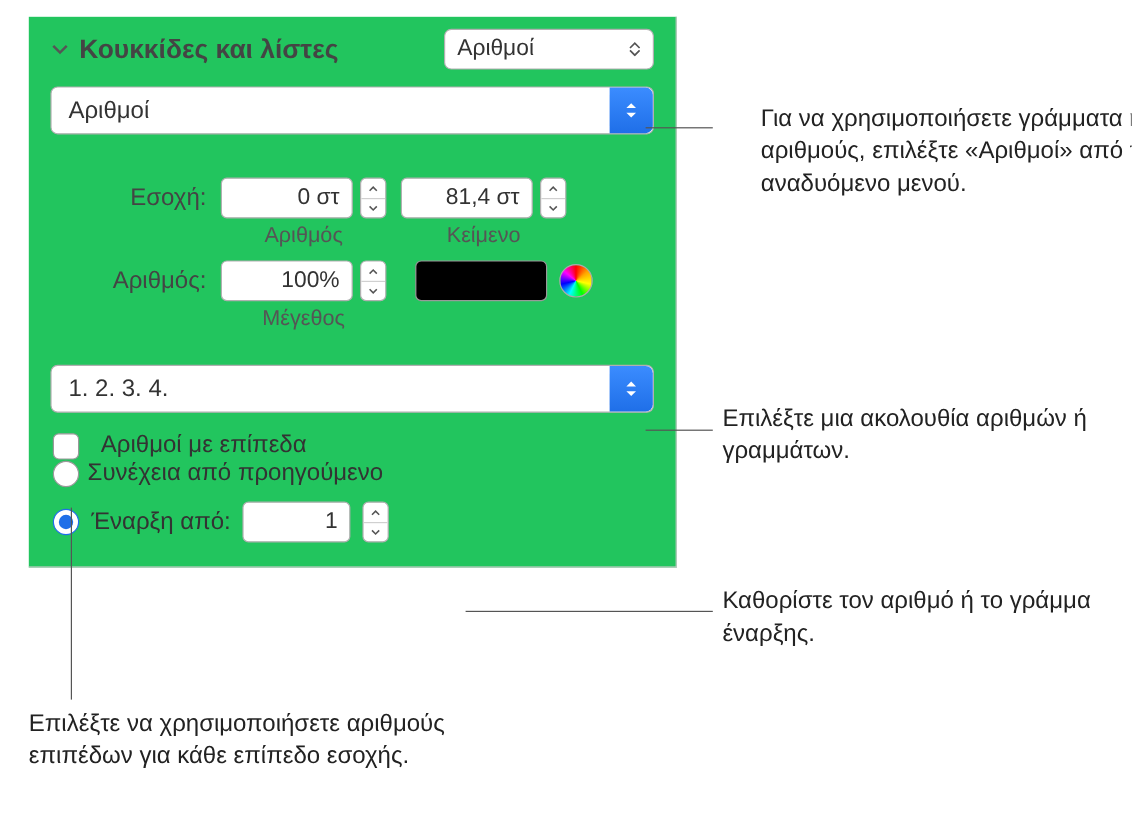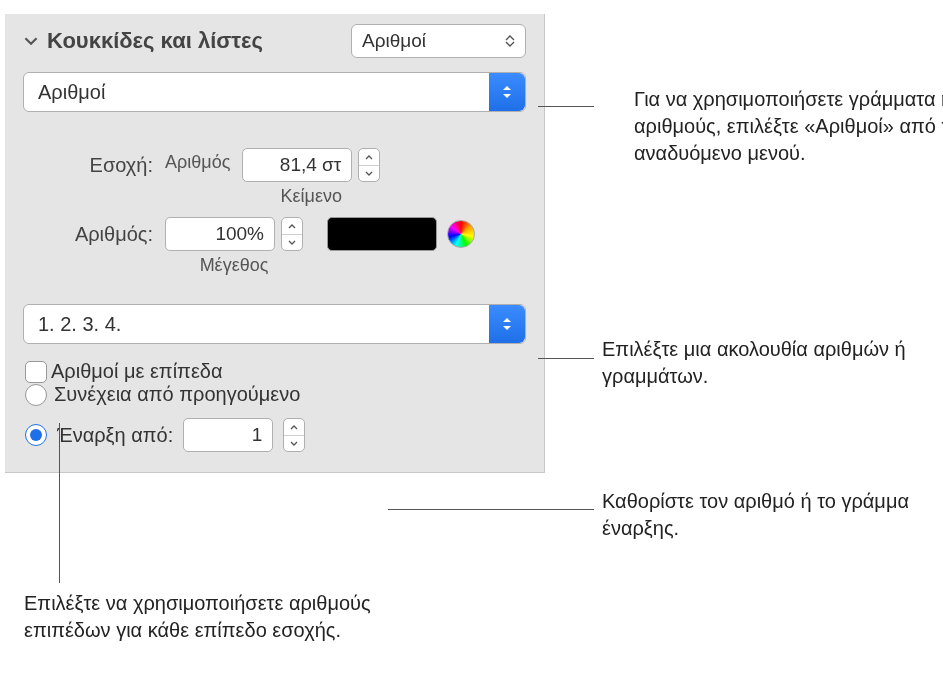--- a/index.html
+++ b/index.html
@@ -1,17 +1,17 @@
 <!DOCTYPE html>
 <html><head>
   <meta charset="utf-8">
   <style>
     * { box-sizing: border-box; margin: 0; padding: 0; }
     body { font-family: -apple-system, BlinkMacSystemFont, "Helvetica Neue", Arial, sans-serif; font-size: 18px; color: #333; background: #fff; width: 943px; height: 689px; position: relative; }
-    .panel { position: absolute; left: 5px; top: 14px; width: 540px; background: #e5e5e5; border: 1px solid #c8c8c8; border-top: none; border-left: none; padding: 10px 18px 20px 18px; }
+    .panel { position: absolute; left: 24px; top: 14px; width: 540px; background: #22c55e; border: 1px solid #c8c8c8; border-top: none; border-left: none; padding: 10px 18px 20px 18px; }
     .header-row { display: flex; align-items: center; gap: 8px; }
     .chevron { width: 16px; height: 16px; display: inline-flex; align-items: center; justify-content: center; }
     .section-title { font-weight: 700; font-size: 22px; color: #444; }
     .top-popup { margin-left: auto; }
     .popup { display: inline-flex; align-items: center; background: #fff; border: 1px solid #b0b0b0; border-radius: 6px; height: 34px; padding: 0 10px; position: relative; min-width: 140px; }
     .popup .popup-label { font-size: 19px; color: #333; }
     .popup .popup-arrows { margin-left: auto; display: inline-flex; flex-direction: column; align-items: center; padding-left: 8px; }
     .popup-wide { display: flex; align-items: center; background: #fff; border: 1px solid #b0b0b0; border-radius: 6px; height: 40px; padding: 0 0 0 14px; margin-top: 14px; position: relative; }
     .popup-wide .popup-label { font-size: 20px; color: #333; flex: 1; }
     .blue-end { width: 36px; height: 100%; background: linear-gradient(#3b8cff, #1f6fe8); border-radius: 0 6px 6px 0; display: flex; flex-direction: column; align-items: center; justify-content: center; gap: 2px; }
@@ -22,21 +22,21 @@
     .stepper-row { display: flex; align-items: center; gap: 6px; }
     .stepper-input { background: #fff; border: 1px solid #b0b0b0; border-radius: 5px; height: 34px; width: 110px; display: flex; align-items: center; justify-content: flex-end; padding: 0 10px; font-size: 19px; color: #333; }
     .stepper-btns { display: flex; flex-direction: column; border: 1px solid #b0b0b0; border-radius: 5px; background: #fff; overflow: hidden; width: 22px; }
     .stepper-btns .sbtn { height: 16px; display: flex; align-items: center; justify-content: center; cursor: pointer; }
     .stepper-btns .sbtn + .sbtn { border-top: 1px solid #d0d0d0; }
     .sublabel { font-size: 18px; color: #555; margin-top: 4px; }
     .color-row { display: flex; align-items: center; gap: 10px; margin-left: 12px; }
     .color-swatch { width: 110px; height: 34px; background: #000; border: 1px solid #999; border-radius: 5px; }
     .color-wheel { width: 28px; height: 28px; border-radius: 50%; background: conic-gradient(red, orange, yellow, lime, cyan, blue, magenta, red); border: 1px solid #aaa; cursor: pointer; }
     .seq-popup { margin-top: 28px; }
-    .checkbox-row { display: flex; align-items: center; gap: 4px; margin-top: 16px; padding-left: 2px; }
+    .checkbox-row { display: flex; align-items: center; gap: 18px; margin-top: 16px; padding-left: 2px; }
     .checkbox { width: 22px; height: 22px; border: 1px solid #999; border-radius: 5px; background: #fff; cursor: pointer; }
     .radio-row { display: flex; align-items: center; gap: 7px; padding-left: 2px; }
     .radio { width: 22px; height: 22px; border: 1px solid #999; border-radius: 50%; background: #fff; display: flex; align-items: center; justify-content: center; cursor: pointer; }
     .radio.selected { border-color: #1f6fe8; }
     .radio.selected::after { content: ""; width: 12px; height: 12px; background: #1f6fe8; border-radius: 50%; }
     .start-row { display: flex; align-items: center; gap: 10px; margin-top: 12px; padding-left: 2px; }
     .start-row .stepper-input { width: 90px; }
     .callout { position: absolute; font-size: 20px; color: #222; line-height: 1.35; }
     .callout-1 { left: 602px; top: 86px; width: 330px; margin-left: 32px; }
     .callout-2 { left: 602px; top: 336px; width: 330px; }
@@ -81,20 +81,35 @@
         </svg>
       <svg width="10" height="6" viewBox="0 0 10 6">
           <path d="M1 1 L5 5 L9 1"></path>
         </svg>
     </span>
   </div>
 
   <div class="indent-row">
     <div class="field-label">Εσοχή:</div>
     <div class="stepper-group">
+      <div class="stepper-row">
+        <div class="stepper-input">0 στ</div>
+        <div class="stepper-btns">
+          <div class="sbtn">
+              <svg width="8" height="5" viewBox="0 0 8 5">
+                <path d="M1 4 L4 1 L7 4" stroke="#555" stroke-width="1.3" fill="none"></path>
+              </svg>
+            </div>
+          <div class="sbtn">
+              <svg width="8" height="5" viewBox="0 0 8 5">
+                <path d="M1 1 L4 4 L7 1" stroke="#555" stroke-width="1.3" fill="none"></path>
+              </svg>
+            </div>
+        </div>
+      </div>
       <div class="sublabel">Αριθμός</div>
     </div>
     <div class="stepper-group">
       <div class="stepper-row">
         <div class="stepper-input">81,4 στ</div>
         <div class="stepper-btns">
           <div class="sbtn">
               <svg width="8" height="5" viewBox="0 0 8 5">
                 <path d="M1 4 L4 1 L7 4" stroke="#555" stroke-width="1.3" fill="none"></path>
               </svg>

